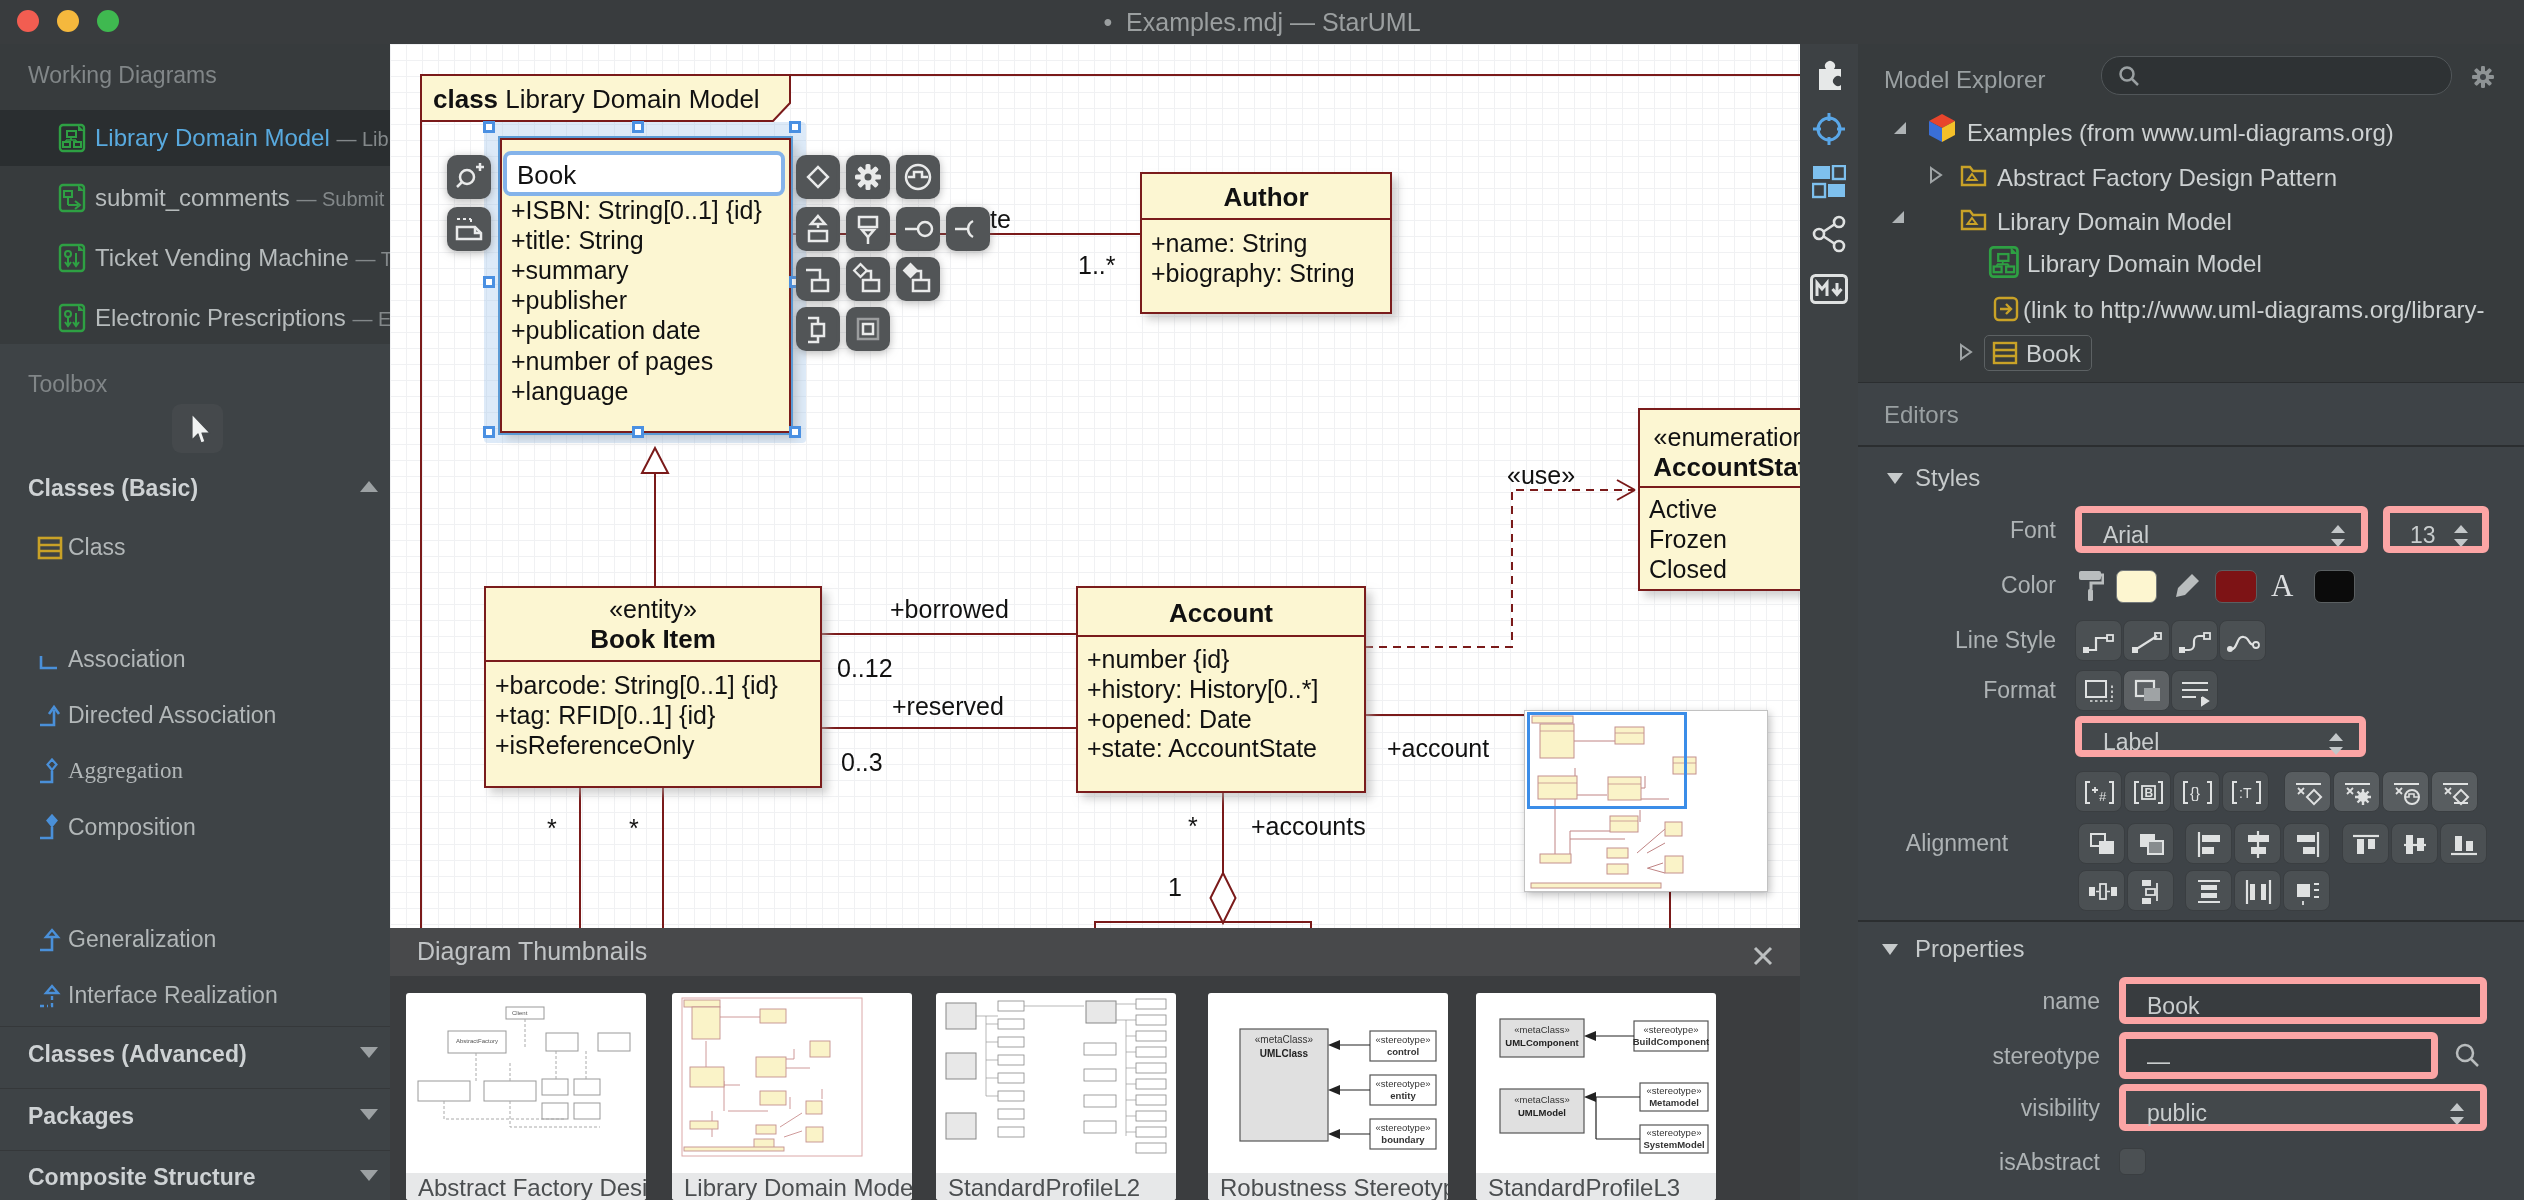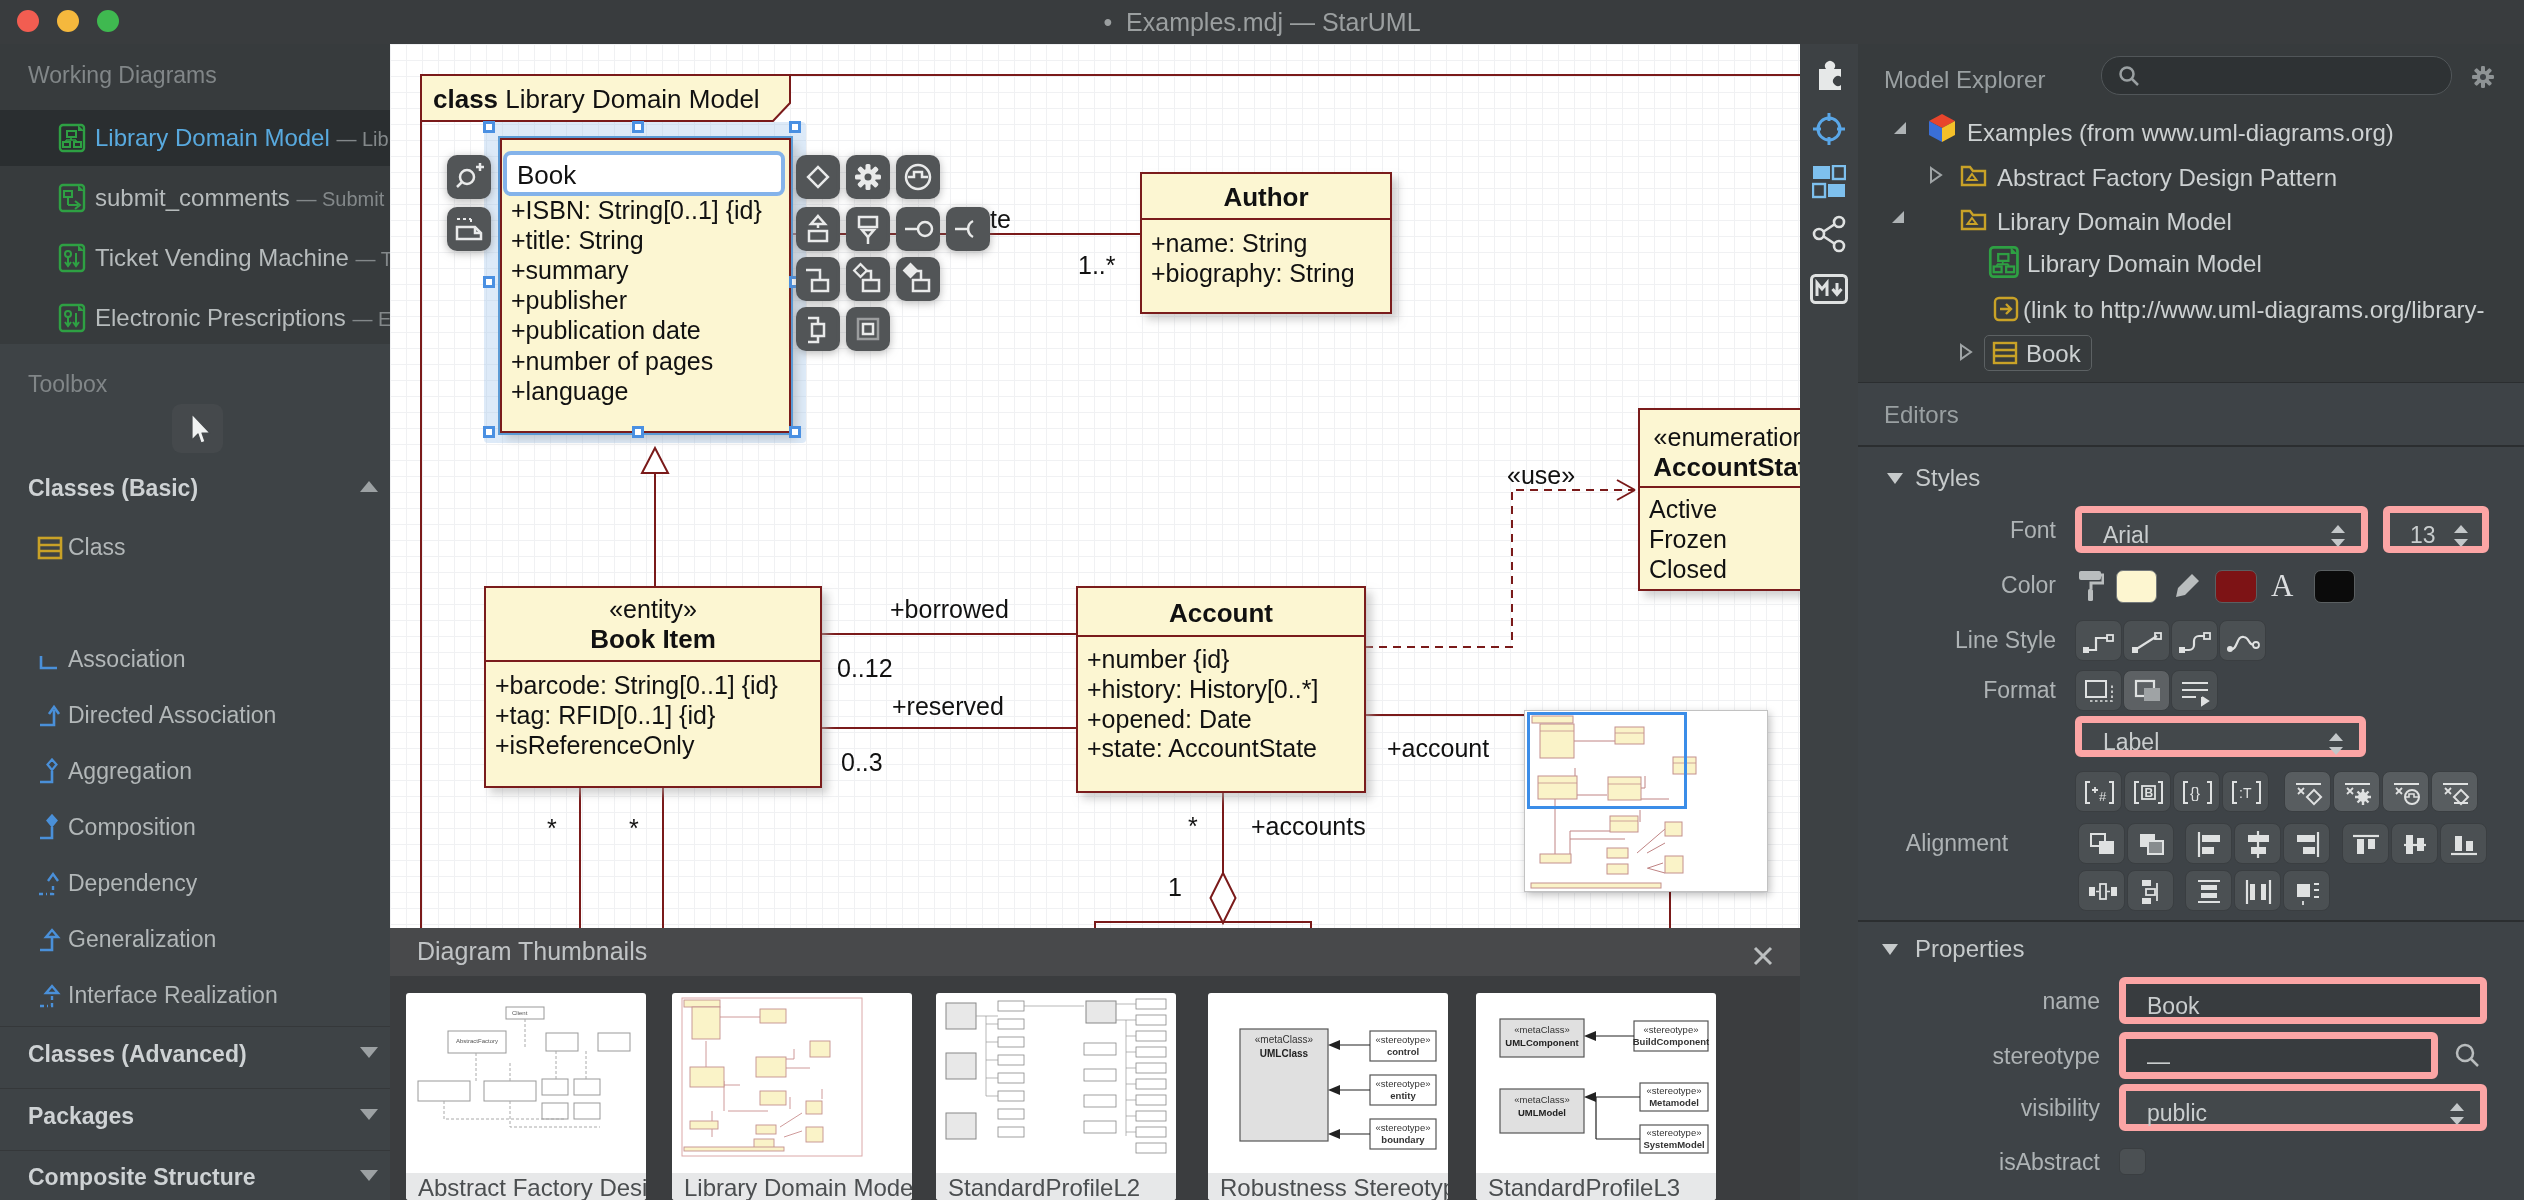--- a/index.html
+++ b/index.html
@@ -107,40 +107,33 @@
       </svg>
     <div class="txt">Association</div>
   </div>
   <div class="tbitem" style="top:644px;">
     <svg width="28" height="28" viewBox="0 0 28 28">
         <path d="M4 23 h14 V8" fill="none" stroke="#4a90d9" stroke-width="2.6"></path>
         <path d="M13 12 l5-7 5 7" fill="none" stroke="#4a90d9" stroke-width="2.6"></path>
       </svg>
     <div class="txt">Directed Association</div>
   </div>
-  <div class="tbitem" style="top:700px;">
+  <div class="tbitem" style="top:700px;font-family:Liberation Serif, serif;">
     <svg width="28" height="28" viewBox="0 0 28 28">
         <path d="M4 24 h12 V13" fill="none" stroke="#4a90d9" stroke-width="2.6"></path>
         <path d="M16 12 l-4.5-5.5 4.5-5 4.5 5 z" fill="none" stroke="#4a90d9" stroke-width="2.2"></path>
       </svg>
     <div class="txt">Aggregation</div>
   </div>
   <div class="tbitem" style="top:756px;">
     <svg width="28" height="28" viewBox="0 0 28 28">
         <path d="M4 24 h12 V13" fill="none" stroke="#4a90d9" stroke-width="2.6"></path>
         <path d="M16 12 l-4.5-5.5 4.5-5 4.5 5 z" fill="#4a90d9" stroke="#4a90d9" stroke-width="2.2"></path>
       </svg>
     <div class="txt">Composition</div>
-  </div>
-  <div class="tbitem" style="top:812px;">
-    <svg width="28" height="28" viewBox="0 0 28 28">
-        <path d="M3 24 h8 M14 24 h3 V14" fill="none" stroke="#4a90d9" stroke-width="2.4" stroke-dasharray="4 3"></path>
-        <path d="M12 11 l5-7 5 7" fill="none" stroke="#4a90d9" stroke-width="2.4"></path>
-      </svg>
-    <div class="txt">Dependency</div>
   </div>
   <div class="tbitem" style="top:868px;">
     <svg width="28" height="28" viewBox="0 0 28 28">
         <path d="M4 24 h12 V12" fill="none" stroke="#4a90d9" stroke-width="2.6"></path>
         <path d="M16 11 l-6-7 h12 z" fill="none" stroke="#4a90d9" stroke-width="2.4" transform="rotate(180 16 7.5)"></path>
       </svg>
     <div class="txt">Generalization</div>
   </div>
   <div class="tbitem" style="top:924px;">
     <svg width="28" height="28" viewBox="0 0 28 28">

